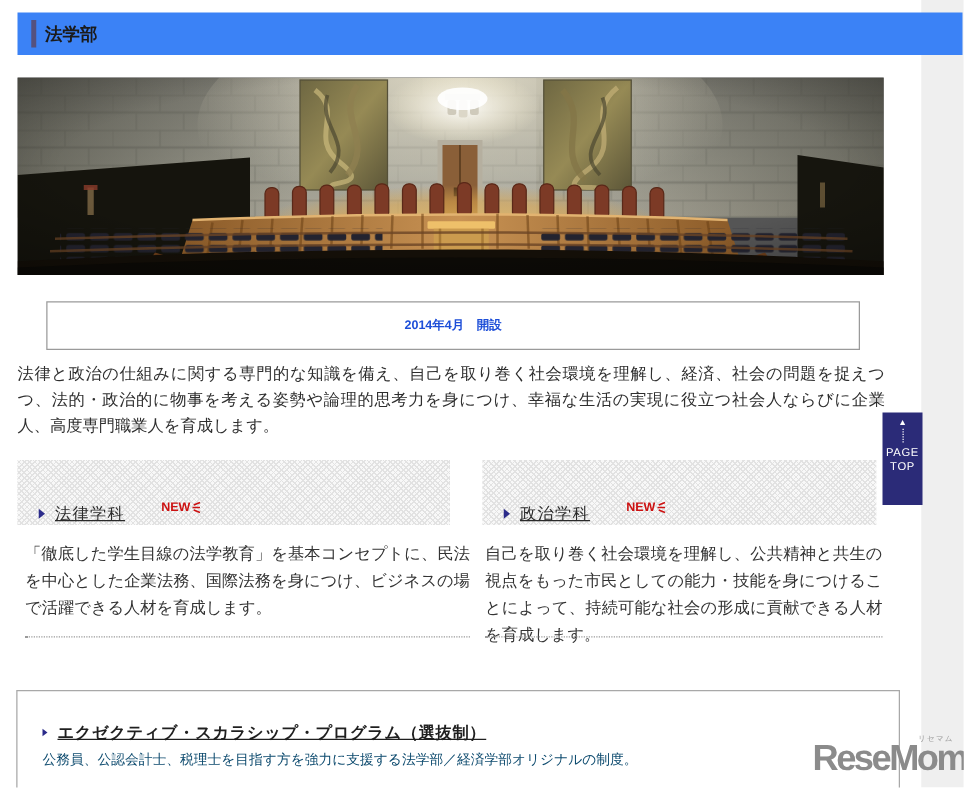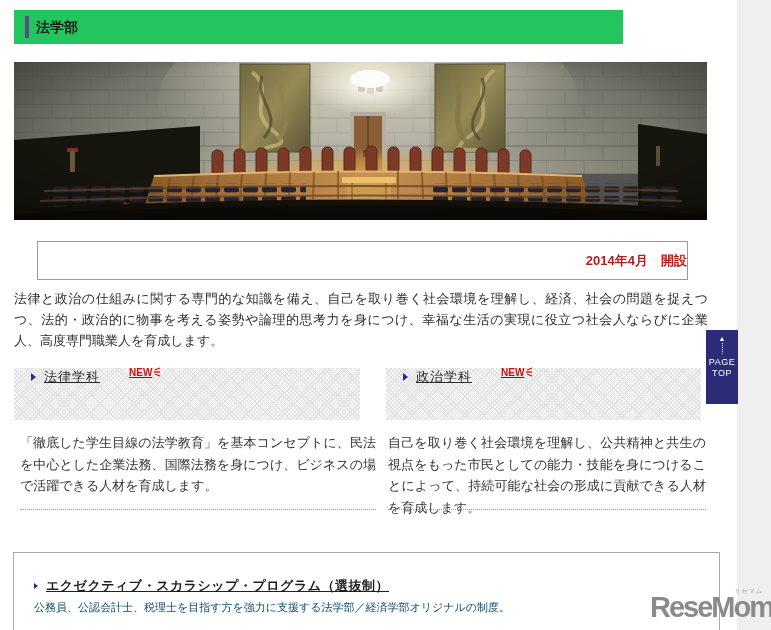--- a/index.html
+++ b/index.html
@@ -7,42 +7,42 @@
     font-family:"Liberation Sans","DejaVu Sans",sans-serif;
     background:#ffffff;
     width:771px;height:630px;
     position:relative;overflow:hidden;
     color:#333;
   }
   .page{position:absolute;left:0;top:0;width:771px;height:630px;overflow:hidden;}
   .right-strip{position:absolute;left:737px;top:0;width:34px;height:630px;background:#efefef;}
 
   
-  .header-bar{position:absolute;left:14px;top:10px;width:609px;height:34px;background:#22c55e;}
+  .header-bar{position:absolute;left:14px;top:10px;width:756px;height:34px;background:#3b82f6;}
   .header-accent{position:absolute;left:11px;top:6px;width:4px;height:22px;background:#55517f;}
   .header-title{position:absolute;left:22px;top:0;height:34px;line-height:34px;font-size:14px;font-weight:bold;color:#1b1b1b;}
 
   
   .photo{position:absolute;left:14px;top:62px;width:693px;height:158px;overflow:hidden;background:#555;}
 
   
   .estab-box{position:absolute;left:37px;top:241px;width:649px;height:37px;border:1px solid #9a9a9a;
-    text-align:right;line-height:37px;font-size:13px;font-weight:bold;color:#b91c1c;}
+    text-align:center;line-height:37px;font-size:10px;font-weight:bold;color:#1d4ed8;}
 
   
   .intro{position:absolute;left:14px;top:288px;width:694px;font-size:13px;line-height:21px;color:#2e2e2e;
     text-align:justify;}
 
   
   .dept-box{position:absolute;top:368px;height:52px;
     background:
       repeating-linear-gradient(45deg,#e2e2e2 0 1px,rgba(0,0,0,0) 1px 3px),
       repeating-linear-gradient(-45deg,#e2e2e2 0 1px,rgba(0,0,0,0) 1px 3px),
       #f8f8f8;
-    display:flex;align-items:flex-start;text-decoration:underline;}
+    display:flex;align-items:flex-end;}
   .dept-box.left{left:14px;width:346px;}
   .dept-box.right{left:386px;width:315px;}
   .dept-row{display:flex;align-items:center;margin-left:17px;}
   .tri-right{width:0;height:0;border-left:5px solid #2b2b8a;border-top:4px solid rgba(0,0,0,0);border-bottom:4px solid rgba(0,0,0,0);margin-right:8px;}
   .dept-link{font-size:13px;color:#2a2a2a;text-decoration:underline;cursor:pointer;letter-spacing:1px;}
   .new-badge{display:inline-flex;align-items:center;color:#cc1111;font-weight:bold;font-size:10px;margin-left:8px;transform:translateY(-5px);letter-spacing:0;padding-left:21px;}
   .new-burst{margin-left:1px;}
 
   .dept-desc{position:absolute;top:432px;font-size:13px;line-height:21.5px;color:#333;text-align:justify;}
   .dept-desc.left{left:20px;width:356px;}

